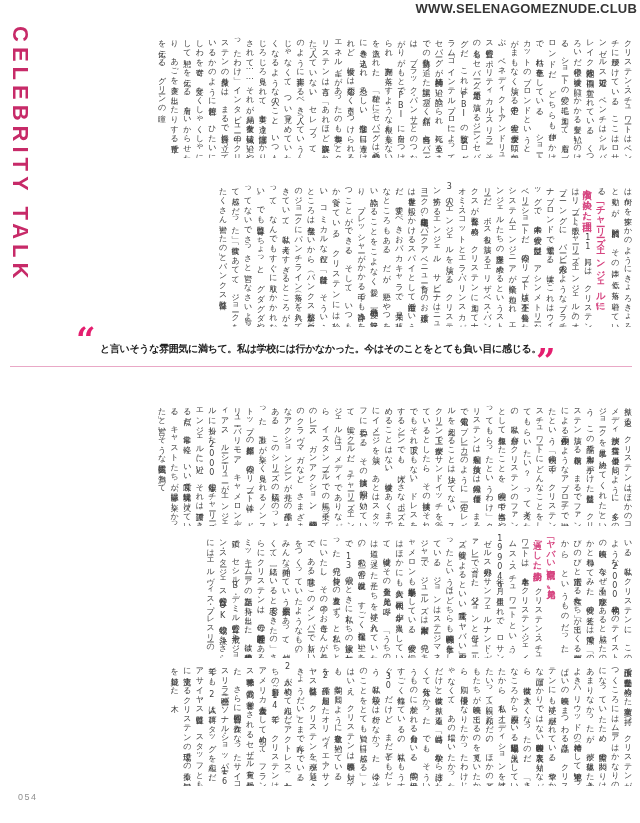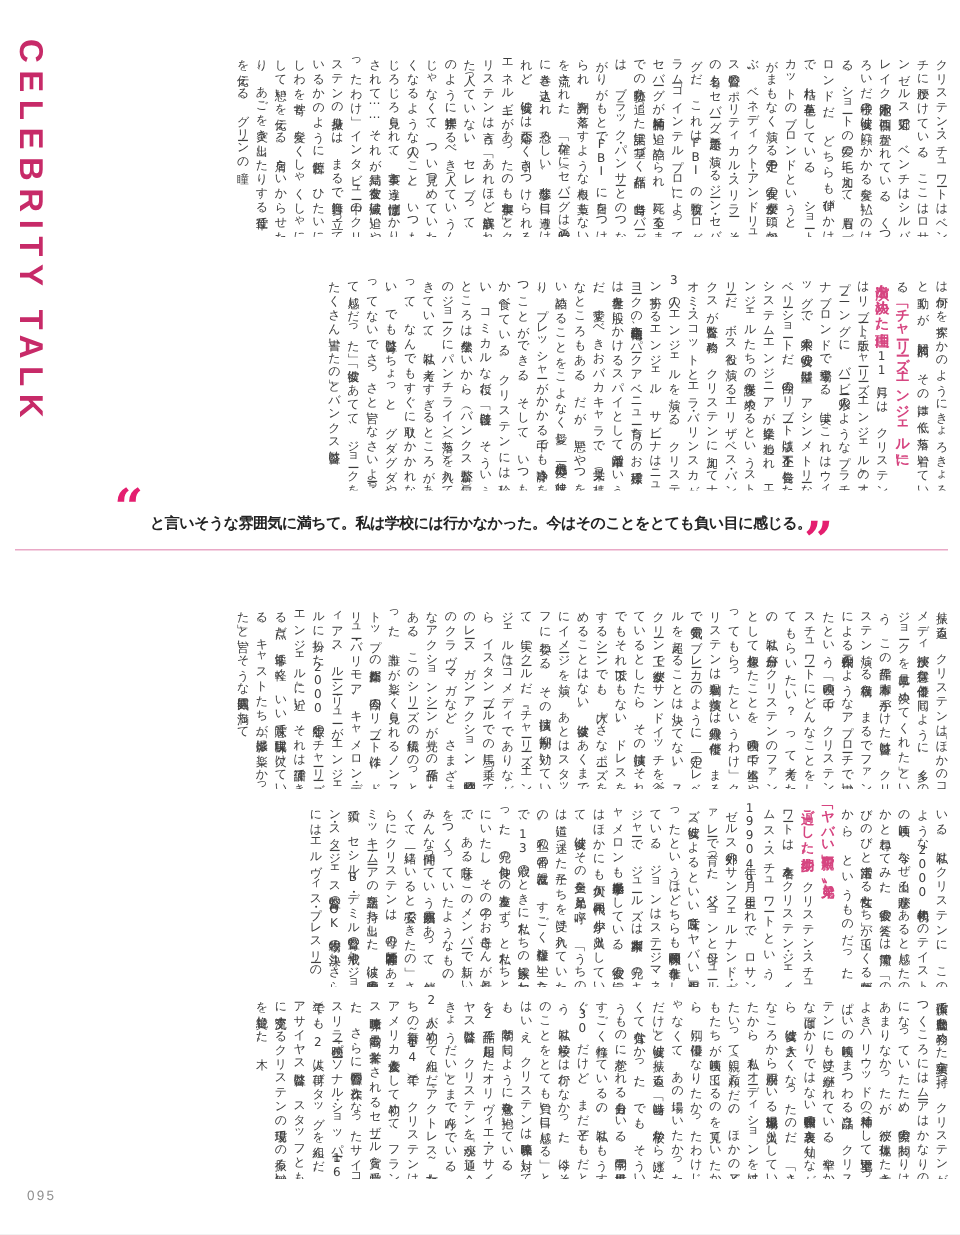--- a/index.html
+++ b/index.html
@@ -60,20 +60,21 @@
     position:absolute;left:18px;top:792px;
     font-size:9px;color:#8f8f8f;letter-spacing:1.5px;
     font-family:"Liberation Sans",sans-serif;
   }
 </style>
 </head>
 <body>
 
 <div class="page">
 
+  <div class="watermark">WWW.SELENAGOMEZNUDE.CLUB</div>
 
   <div class="section-label">CELEBRITY TALK</div>
 
   <div id="row1" class="vrow">
     <span>クリステン・スチュワートはベンチに腰かけている。ここはロサンゼルス近郊で、ベンチはシルバーレイク貯水池の西側に置かれている。くつろいだ様子の彼女は顔にかかる髪を払いのける。ショートの髪の毛に加えて、眉もブロンドだ。どちらも伸びかけで、枯れ草色をしている。　ショートカットのブロンドというと、彼女がまもなく演じる予定の、実在の女優が頭に浮かぶ。ベネディクト・アンドリュース監督のポリティカル・スリラー、その名も『セバーグ（原題）』で演じるジーン・セバーグだ。これはFBIの監視プログラム「コインテルプロ」によってセバーグが精神的に追い詰められ、死に至るまでの軌跡を追った実話に基づく作品だ。当時セバーグは、ブラック・パンサーとのつながりがもとでFBIに目をつけられ、評判を落とすような根も葉もない噂を流された。　「確かに（セバーグは）当時の社会状況に巻き込まれ、恐ろしい、悲惨な目に遭うけれど、彼女には否応なく引きつけられるエネルギーがあったのも事実ね」とクリステンは言う。「あれほど誤解された人っていない。セレブって、英雄のように崇拝するべき人っていうんじゃなくて、つい見つめていたくなるような人のこと。いつもじろじろ見られて、事実と違う憶測ばかり流されて……それが結局、彼女を破滅に追いやったわけ」　インタビュー中のクリステンの身振りは、まるで舞台に立っているかのように饒舌だ。ひたいにしわを寄せ、髪をくしゃくしゃにして想いを伝える。肩をいからせたり、あごを突き出したりする仕草で、不安を伝える。グリーンの瞳</span>
   </div>
 
   <div id="row2" class="vrow">
     <span>は何かを探すかのようにきょろきょろと動くが、対照的に、その声は低く落ち着いている。</span><span class="vheading vh1"><span class="hline">「チャーリーズ・エンジェル」に</span><br><span class="hline">出演を決めた理由。</span></span><span>　11月には、クリステンはリブート版『チャーリーズ・エンジェル』のオープニングに、バービー人形のようなプラチナブロンドで登場する。実はこれはウィッグで、本来の彼女の髪型は、アシンメトリーなベリーショートだ。今回のリブート版は不正を告発したシステムエンジニアが企業に追われ、エンジェルたちの保護を求めるというストーリーだ。ボス役も演じるエリザベス・バンクスが監督を務め、クリステンに加えてナオミ・スコットとエラ・バリンスカが3人のエンジェルを演じる。クリステン扮するエンジェル、サビーナはニューヨークの高級住宅街、パークアベニュー育ちのお嬢様で、今は世界を股にかけるスパイとして活躍中という設定だ。愛すべきおバカキャラで、見栄っ張りなところもある。だが、悪いやつを追い詰めることをこよなく愛し、危機一髪の状況に陥り、プレッシャーがかかる中でも冷静さを保つことができる。そして、いつも何か食べている。クリステンには珍しい、コミカルな役だ。「普段は、そういうところは全然ないから。（バンクス監督が）毎日、私のジョークにパンチライン（落ち）を入れてきていて。私は考えすぎるところがあって、なんでもすぐに取りかかれない。でも監督は『ちょっと、グダグダやってないでさっさと言いなさいよー』って感じだった」　「彼女にあてて、ジョークをたくさん書いたの」とバンクス監督は</span>
   </div>
@@ -88,15 +89,15 @@
   </div>
 
   <div id="row4" class="vrow">
     <span>いる。私はクリステンに、このような2000年代初めのテイスト満載の映画に、今なぜ出る意味があると感じたのかと尋ねてみた。彼女の答えは簡潔で、「のびのびと活躍する女性たち」が出てくる映画だから、というものだった。</span><span class="vheading vh2"><span class="hline">「ヤバい」両親や、〝兄弟〟と</span><br><span class="hline">過ごした幼少期。</span></span><span>　クリステン・スチュワートは、本名をクリステン・ジェイムス・スチュワートという。1990年4月9日生まれで、ロサンゼルス郊外のサンフェルナンド・ヴァレーで育った。父ジョンと母ジュールズ（彼女によるといい意味で「ヤバい」両親だったという）はどちらも映画関係の仕事をしている。ジョンはステージマネージャーで、ジュールズは脚本家だ。兄のキャメロンも撮影助手をしている。彼女の家にはほかにも何人か同年代の少年が出入りしていて、彼女はその全員を兄弟と呼ぶ。　「うちの両親は道に迷った子たちを受け入れていたの。私の一番の親友は、すごく複雑な生い立ちで、13歳のときに私たちの家族に加わった。兄の仲良しの友達もずっと私たちと一緒にいたし。その子のお母さんが母と大親友で。ある意味、このメンバーで新しい家族をつくっていたようなもの。みんな仲間っていう雰囲気があって、仲が良くて、一緒にいると安心できたの」　さらにクリステンは、母の師匠的存在であるミッキー・ムーアの話題を持ち出した。彼は映画界の重鎮で、セシル・B・デミル監督の『十戒』やジョン・スタージェス監督の『OK牧場の決斗』、さらにはエルヴィス・プレスリーの</span>
   </div>
 
   <div id="row5" class="vrow">
     <span>出演作で助監督を務めた実績を持つ。クリステンが物心つくころにはムーアはかなりの高齢になっていたため、実際の関わりはあまりなかったが、彼が体現した古きよきハリウッドの精神（そして地下室いっぱいの映画にまつわる品々）は、クリステンにも受け継がれている。華やかな面ばかりではない映画製作の裏表を知りながら、彼女は大きくなったのだ。　「小さなころから両親がいる撮影現場に出入りしていたから、私もオーディションを受けたいって（親に）頼んだの。ほかの子どもたちが映画に出てるのを見ていたから。別に俳優になりたかったわけじゃなくて、あの場にいたかっただけ」と彼女は振り返る。「当時は、学校から逃げたくて仕方なかった。でも、そういうものに惹かれる自分もいる。学問の世界にすごく憧れているの。私はもうすぐ30だけど、まだ子どもだと思う。私は学校には行かなかった。今はそのことをとても負い目に感じる」　とはいえ、クリステンは映画界に対しても、学問と同じように敬意を抱いている。彼女を2作品で起用したオリヴィエ・アサイヤス監督は、クリステンを「魂が通じ合うきょうだい」とまで呼んでいる。2人が初めて組んだ『アクトレス～女たちの舞台～』（14年）で、クリステンはアメリカ人女優として初めて、フランス映画界で最高の栄誉とされるセザール賞を受賞した。さらに同監督の次作となったサイコスリラー映画『パーソナル・ショッパー』（16年）でも、2人は再びタッグを組んだ。　アサイヤス監督は、スタッフとも積極的に交流するクリステンの現場での振る舞いを絶賛した。木</span>
   </div>
 
-  <div class="page-number">095</div>
+  <div class="page-number">054</div>
 
 </div>
 
 </body></html>

